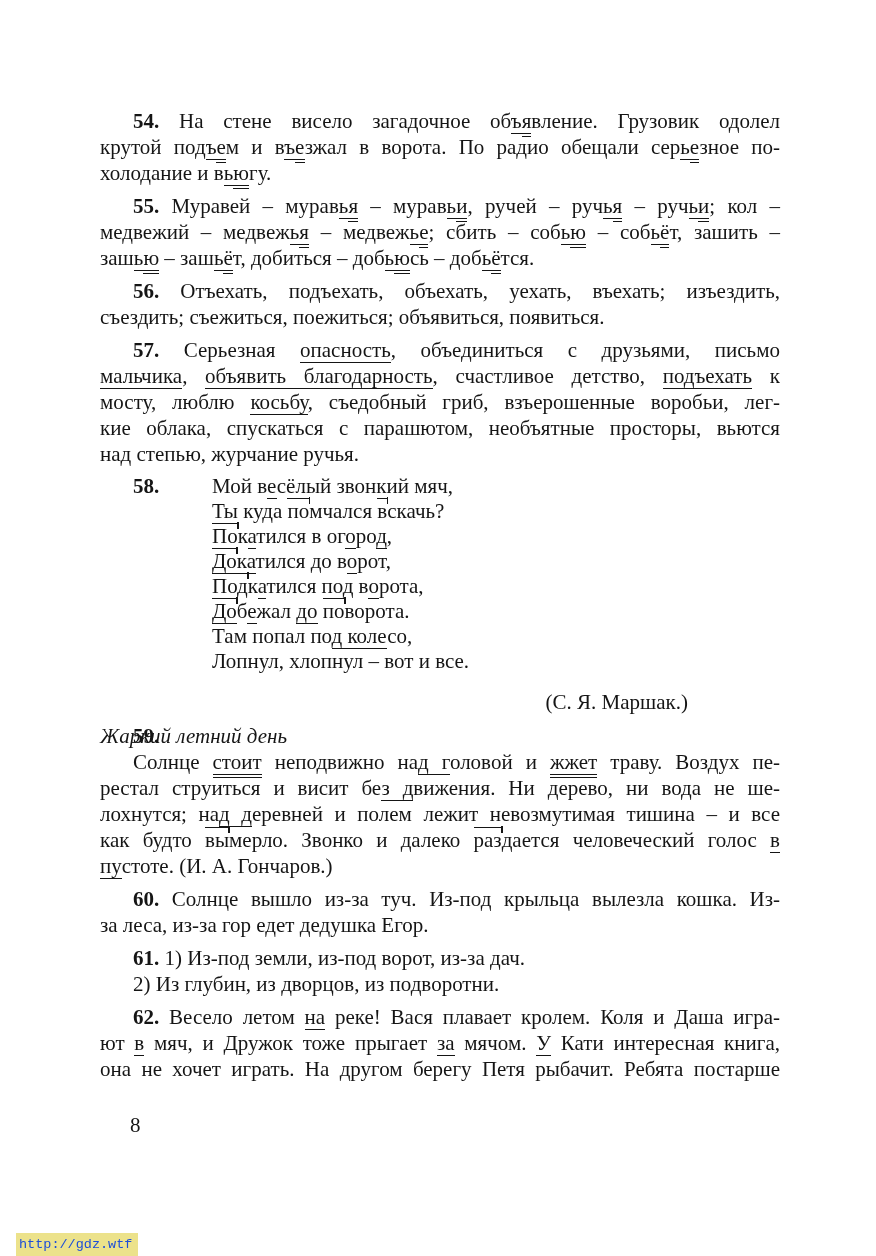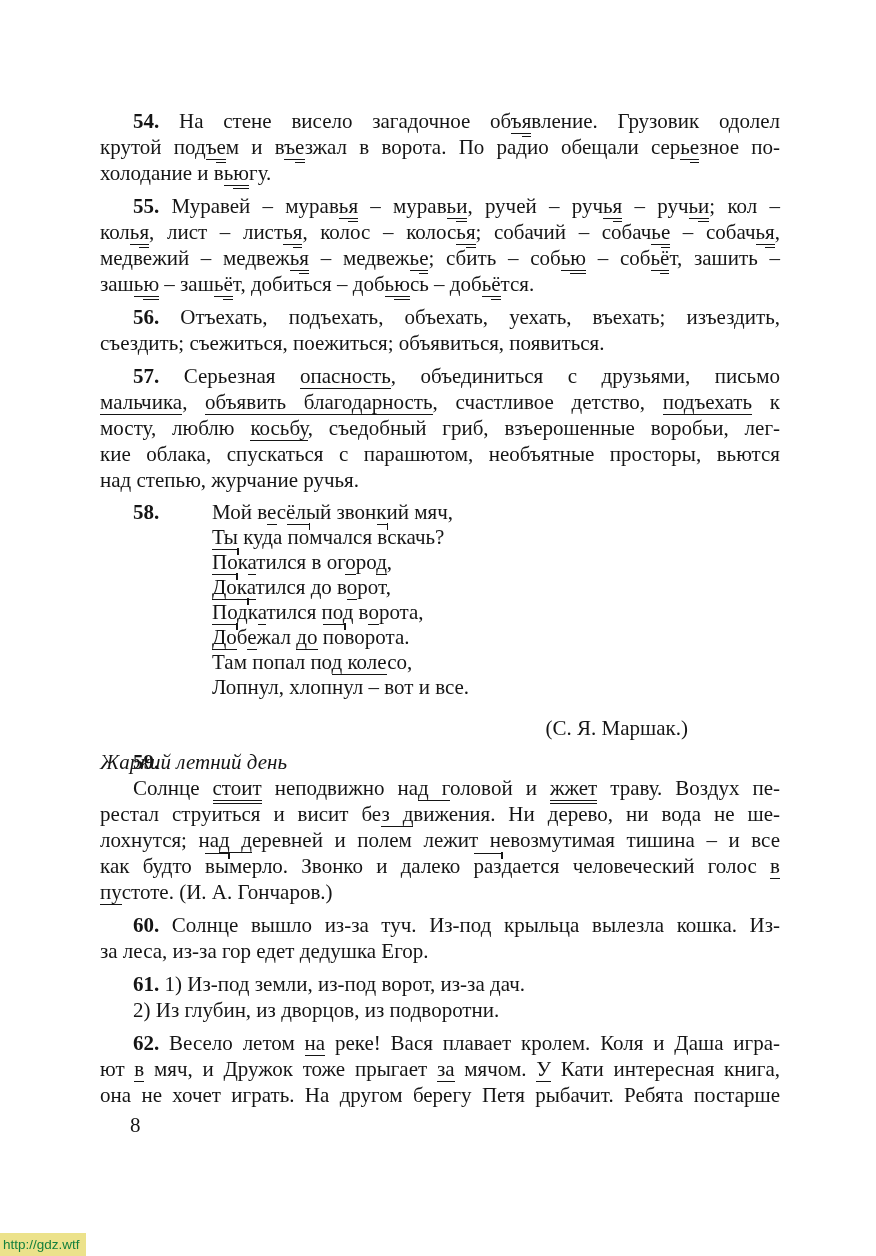--- a/index.html
+++ b/index.html
@@ -41,39 +41,38 @@
   }
   
   .title-row{position:relative;height:26px;line-height:26px;}
   .title-num{position:absolute;left:33px;top:0;font-weight:bold;font-size:21px;}
   .title-text{display:block;text-align:left;font-size:21px;font-style:italic;}
   .page-number{
     position:absolute;left:130px;top:1112px;
     font-size:21px;line-height:26px;
   }
   .watermark{
-    position:absolute;left:0;bottom:0;
-    background:#ece28b;color:#15803d;
-    font-family:Liberation Sans, sans-serif;
+    position:absolute;left:16px;bottom:0;
+    background:#ece28b;color:#1d4ed8;
+    font-family:Liberation Mono, monospace;
     font-size:13.5px;line-height:17px;padding:3px 6px 3px 3px;
   }
 </style>
 </head>
 <body>
 
 <div class="page">
   <div class="content" id="exercise-list">
       <div class="exercise">
         <div class="line first"><b class="num">54.</b> На стене висело загадочное об<span class="u">ъ</span><span class="d">я</span>вление. Грузовик одолел</div>
         <div class="line">крутой под<span class="u">ъ</span><span class="d">е</span>м и в<span class="u">ъ</span><span class="d">е</span>зжал в ворота. По радио обещали сер<span class="u">ь</span><span class="d">е</span>зное по-</div>
         <div class="line lastline">холодание и в<span class="u">ь</span><span class="d">ю</span>гу.</div>
       </div>
       <div class="exercise">
         <div class="line first"><b class="num">55.</b> Муравей – мурав<span class="u">ь</span><span class="d">я</span> – мурав<span class="u">ь</span><span class="d">и</span>, ручей – руч<span class="u">ь</span><span class="d">я</span> – руч<span class="u">ь</span><span class="d">и</span>; кол –</div>
-        <div class="line">кол<span class="u">ь</span><span class="d">я</span>, лист – лист<span class="u">ь</span><span class="d">я</span>, колос – колос<span class="u">ь</span><span class="d">я</span>; собачий – собач<span class="u">ь</span><span class="d">е</span> – собач<span class="u">ь</span><span class="d">я</span>,</div>
         <div class="line">медвежий – медвеж<span class="u">ь</span><span class="d">я</span> – медвеж<span class="u">ь</span><span class="d">е</span>; сбить – соб<span class="u">ь</span><span class="d">ю</span> – соб<span class="u">ь</span><span class="d">ё</span>т, зашить –</div>
         <div class="line lastline">заш<span class="u">ь</span><span class="d">ю</span> – заш<span class="u">ь</span><span class="d">ё</span>т, добиться – доб<span class="u">ь</span><span class="d">ю</span>сь – доб<span class="u">ь</span><span class="d">ё</span>тся.</div>
       </div>
       <div class="exercise">
         <div class="line first"><b class="num">56.</b> Отъехать, подъехать, объехать, уехать, въехать; изъездить,</div>
         <div class="line lastline">съездить; съежиться, поежиться; объявиться, появиться.</div>
       </div>
       <div class="exercise">
         <div class="line first"><b class="num">57.</b> Серьезная <span class="u">опасность</span>, объединиться с друзьями, письмо</div>
         <div class="line"><span class="u">мальчика</span>, <span class="u">объявить благодарность</span>, счастливое детство, <span class="u">подъехать</span> к</div>

